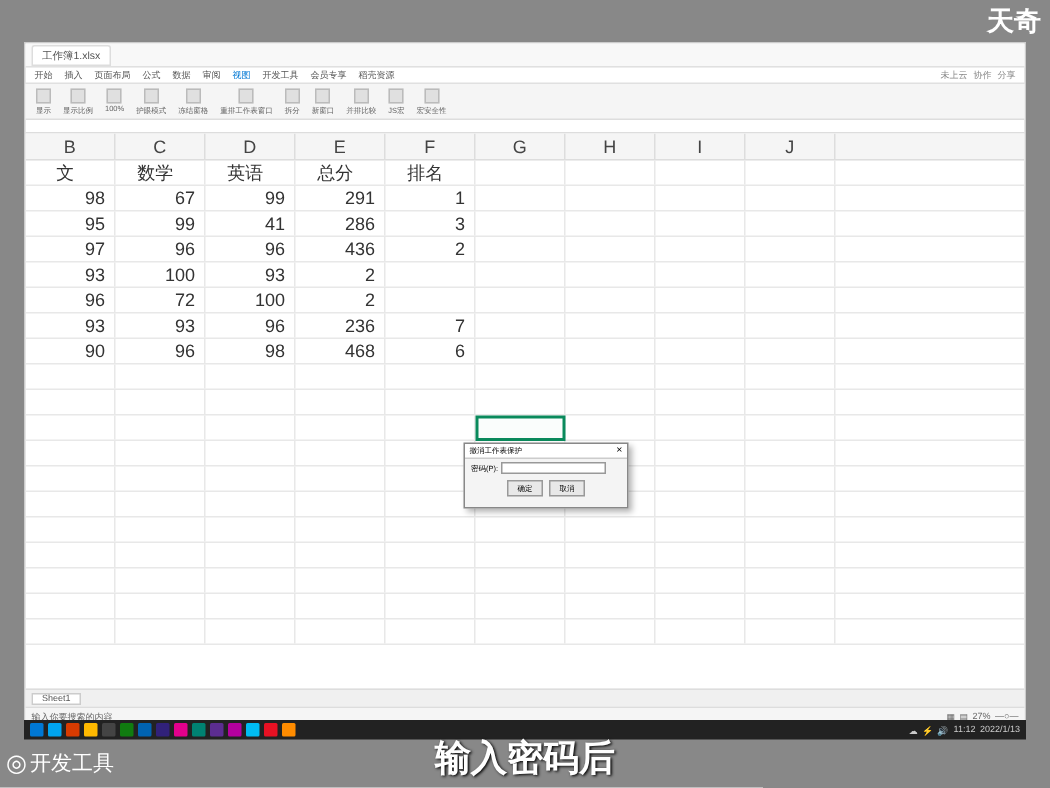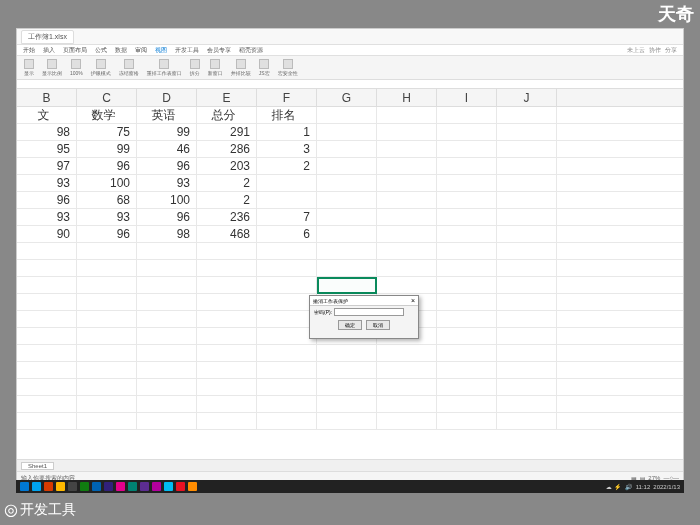--- a/index.html
+++ b/index.html
@@ -43,20 +43,21 @@
 </style>
 </head>
 <body>
 
 <div class="frame">
   <div class="watermark-tr">天奇</div>
   <div class="watermark-bl">
     <span class="icon">◎</span>
     <span>开发工具</span>
   </div>
+  <div class="subtitle">输入密码后</div>
 
   <div class="app">
     <div class="titlebar">
       <span class="tab">工作簿1.xlsx</span>
     </div>
     <div class="ribbon-tabs">
       <span>开始</span>
       <span>插入</span>
       <span>页面布局</span>
       <span>公式</span>
@@ -139,65 +140,65 @@
             <div class="cell hdr" style="width: 60px;">英语</div>
             <div class="cell hdr" style="width: 60px;">总分</div>
             <div class="cell hdr" style="width: 60px;">排名</div>
             <div class="cell hdr" style="width: 60px;"></div>
             <div class="cell hdr" style="width: 60px;"></div>
             <div class="cell hdr" style="width: 60px;"></div>
             <div class="cell hdr" style="width: 60px;"></div>
           </div>
           <div class="row">
             <div class="cell" style="width: 60px;">98</div>
-            <div class="cell" style="width: 60px;">75</div>
+            <div class="cell" style="width: 60px;">67</div>
             <div class="cell" style="width: 60px;">99</div>
             <div class="cell" style="width: 60px;">291</div>
             <div class="cell" style="width: 60px;">1</div>
             <div class="cell" style="width: 60px;"></div>
             <div class="cell" style="width: 60px;"></div>
             <div class="cell" style="width: 60px;"></div>
             <div class="cell" style="width: 60px;"></div>
           </div>
           <div class="row">
             <div class="cell" style="width: 60px;">95</div>
             <div class="cell" style="width: 60px;">99</div>
-            <div class="cell" style="width: 60px;">46</div>
+            <div class="cell" style="width: 60px;">41</div>
             <div class="cell" style="width: 60px;">286</div>
             <div class="cell" style="width: 60px;">3</div>
             <div class="cell" style="width: 60px;"></div>
             <div class="cell" style="width: 60px;"></div>
             <div class="cell" style="width: 60px;"></div>
             <div class="cell" style="width: 60px;"></div>
           </div>
           <div class="row">
             <div class="cell" style="width: 60px;">97</div>
             <div class="cell" style="width: 60px;">96</div>
             <div class="cell" style="width: 60px;">96</div>
-            <div class="cell" style="width: 60px;">203</div>
+            <div class="cell" style="width: 60px;">436</div>
             <div class="cell" style="width: 60px;">2</div>
             <div class="cell" style="width: 60px;"></div>
             <div class="cell" style="width: 60px;"></div>
             <div class="cell" style="width: 60px;"></div>
             <div class="cell" style="width: 60px;"></div>
           </div>
           <div class="row">
             <div class="cell" style="width: 60px;">93</div>
             <div class="cell" style="width: 60px;">100</div>
             <div class="cell" style="width: 60px;">93</div>
             <div class="cell" style="width: 60px;">2</div>
             <div class="cell" style="width: 60px;"></div>
             <div class="cell" style="width: 60px;"></div>
             <div class="cell" style="width: 60px;"></div>
             <div class="cell" style="width: 60px;"></div>
             <div class="cell" style="width: 60px;"></div>
           </div>
           <div class="row">
             <div class="cell" style="width: 60px;">96</div>
-            <div class="cell" style="width: 60px;">68</div>
+            <div class="cell" style="width: 60px;">72</div>
             <div class="cell" style="width: 60px;">100</div>
             <div class="cell" style="width: 60px;">2</div>
             <div class="cell" style="width: 60px;"></div>
             <div class="cell" style="width: 60px;"></div>
             <div class="cell" style="width: 60px;"></div>
             <div class="cell" style="width: 60px;"></div>
             <div class="cell" style="width: 60px;"></div>
           </div>
           <div class="row">
             <div class="cell" style="width: 60px;">93</div>

